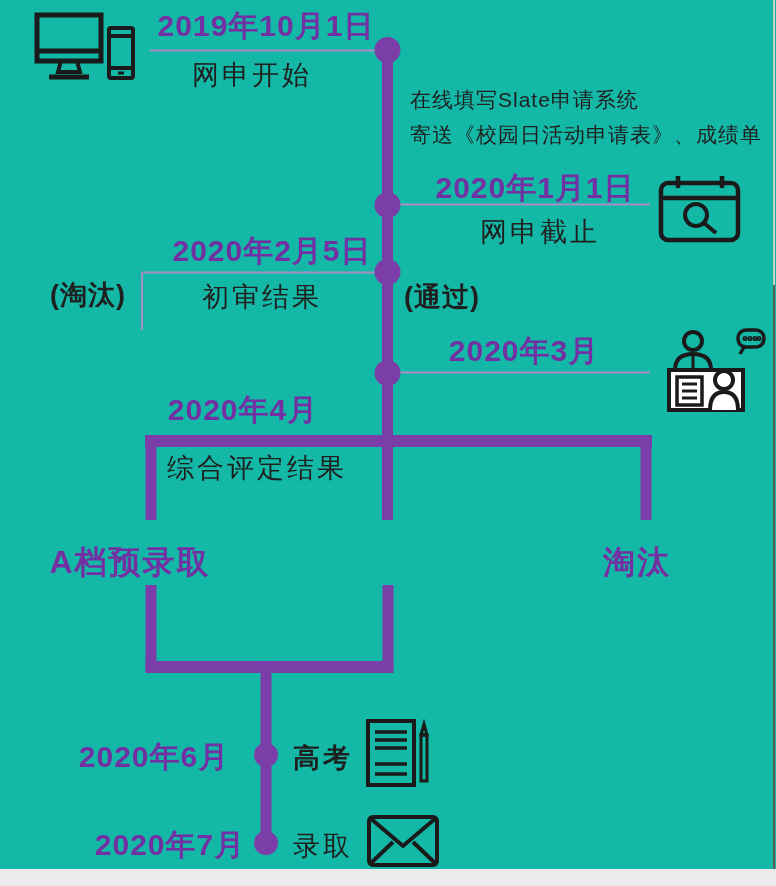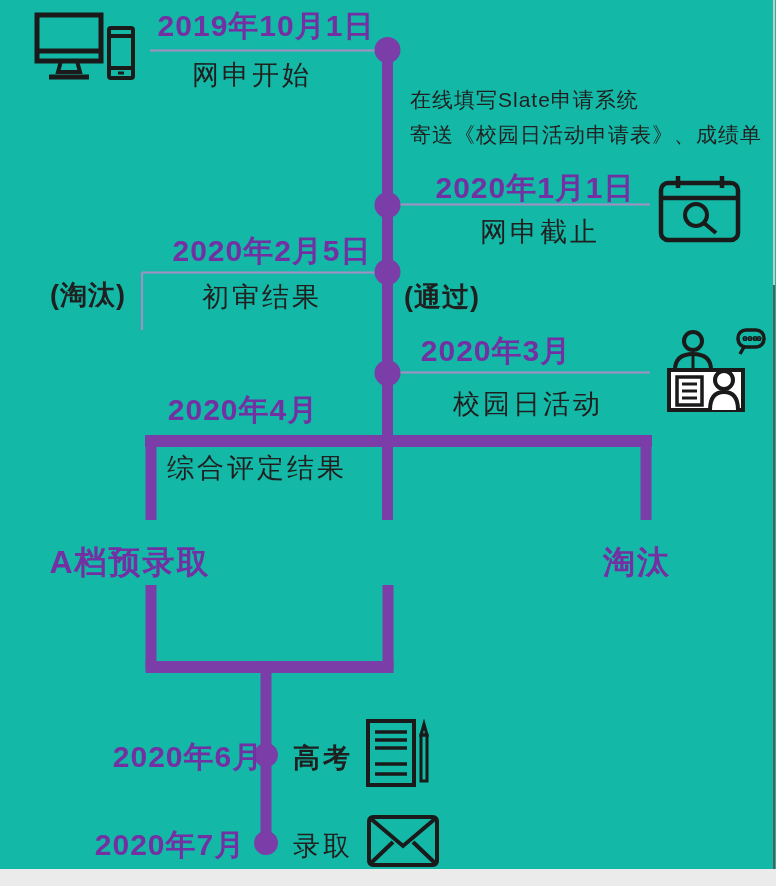--- a/index.html
+++ b/index.html
@@ -88,22 +88,21 @@
       <circle cx="38" cy="41" r="11" stroke-width="4"></circle>
       <line x1="46" y1="49" x2="58" y2="59" stroke-width="4"></line>
     </g>
   </svg>
 
   <div class="abs cx date" style="left:272px;top:231px;">2020年2月5日</div>
   <div class="abs cx tag" style="left:88px;top:277px;">(淘汰)</div>
   <div class="abs cx blabel" style="left:262px;top:279px;">初审结果</div>
   <div class="abs cx tag" style="left:442px;top:279px;">(通过)</div>
 
-  <div class="abs cx date" style="left:496px;top:331px;">2020年3月</div>
-  <div class="abs cx blabel" style="left:528px;top:386px;">校园日活动</div>
+  <div class="abs cx date" style="left:524px;top:331px;">2020年3月</div>
   <svg class="abs" style="left:666px;top:328px;" width="100" height="86" viewBox="0 0 100 86">
     <g stroke="#1A1A1A" fill="none" stroke-width="4">
       <circle cx="27" cy="13" r="9"></circle>
       <path d="M9 42 Q9 26 27 26 Q45 26 45 42"></path>
       <line x1="27" y1="26" x2="27" y2="40" stroke-width="3"></line>
       <rect x="3" y="42" width="74" height="40" fill="#ffffff"></rect>
       <rect x="11" y="49" width="25" height="28" stroke-width="3.5"></rect>
       <line x1="16" y1="56" x2="31" y2="56" stroke-width="3"></line>
       <line x1="16" y1="63" x2="31" y2="63" stroke-width="3"></line>
       <line x1="16" y1="70" x2="31" y2="70" stroke-width="3"></line>
@@ -121,21 +120,21 @@
       <circle cx="93" cy="10.5" r="0.8" fill="#1A1A1A"></circle>
     </g>
   </svg>
 
   <div class="abs cx date" style="left:243px;top:390px;">2020年4月</div>
   <div class="abs cx blabel" style="left:257px;top:450px;">综合评定结果</div>
 
   <div class="abs cx branch" style="left:130px;top:541px;">A档预录取</div>
   <div class="abs cx branch" style="left:637px;top:541px;">淘汰</div>
 
-  <div class="abs cx date" style="left:188px;top:737px;text-align:right;">2020年6月</div>
+  <div class="abs cx date" style="left:154px;top:737px;text-align:right;">2020年6月</div>
   <div class="abs blabel" style="left:293px;top:740px;font-weight:bold;">高考</div>
   <svg class="abs" style="left:366px;top:719px;" width="66" height="70" viewBox="0 0 66 70">
     <g stroke="#1A1A1A" fill="none" stroke-width="4">
       <rect x="2" y="2" width="46" height="64"></rect>
       <line x1="9" y1="13" x2="41" y2="13" stroke-width="3.5"></line>
       <line x1="9" y1="21" x2="41" y2="21" stroke-width="3.5"></line>
       <line x1="9" y1="29" x2="41" y2="29" stroke-width="3.5"></line>
       <line x1="9" y1="45" x2="41" y2="45" stroke-width="3.5"></line>
       <line x1="9" y1="55" x2="41" y2="55" stroke-width="3.5"></line>
       <path d="M55 16 L58 5 L61 16 Z" stroke-width="3"></path>

